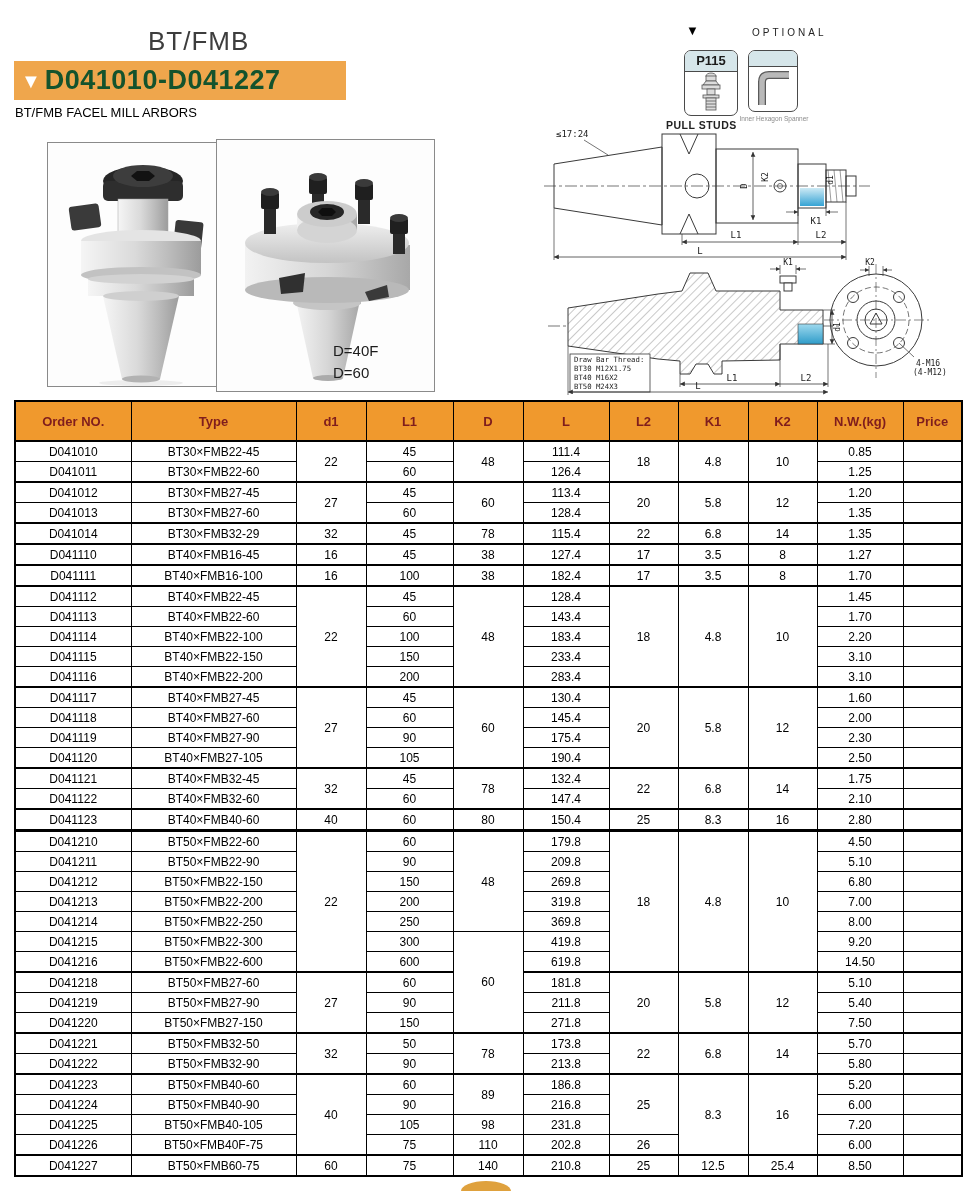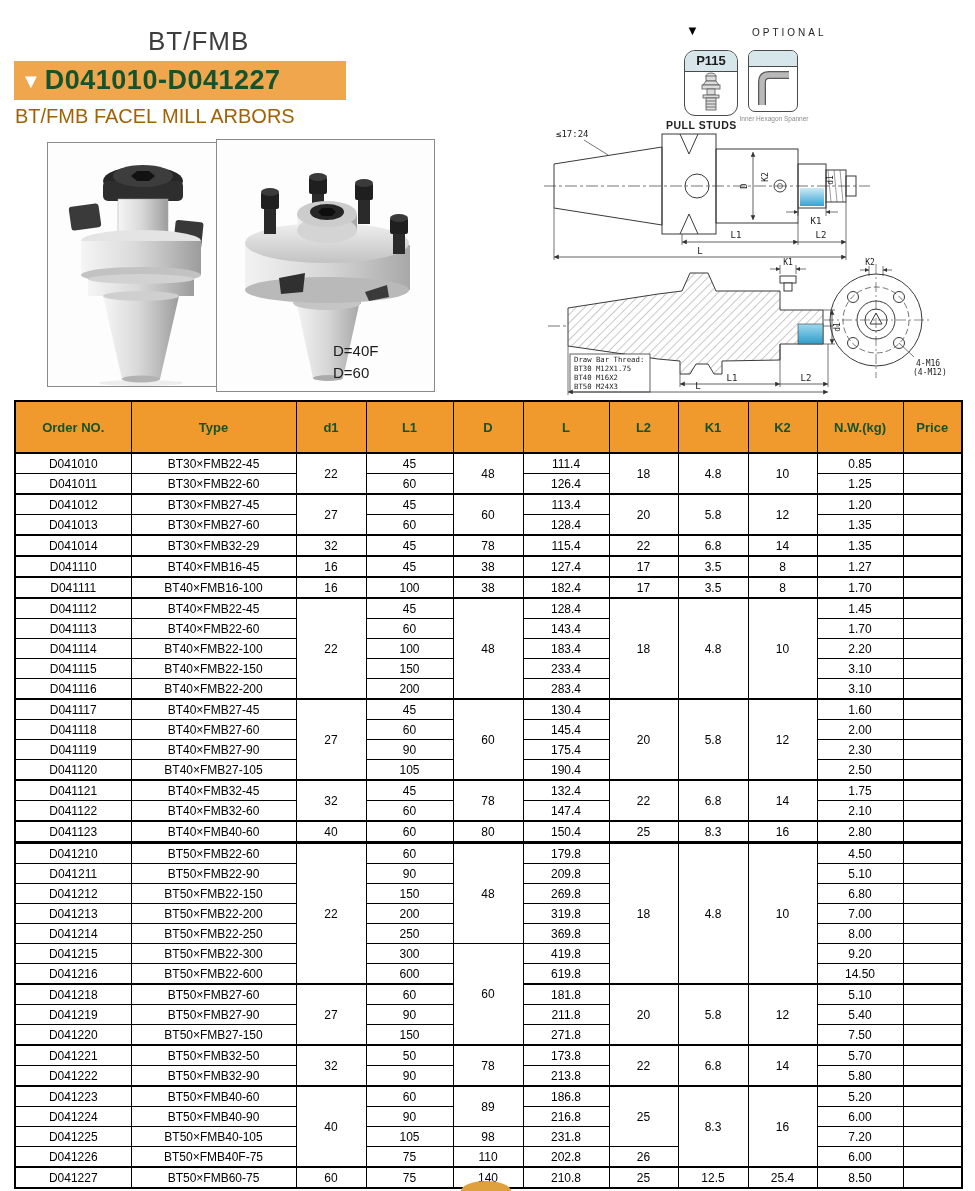--- a/index.html
+++ b/index.html
@@ -4,52 +4,52 @@
 <style>
   html,body { margin:0; padding:0; background:#e9e9e9; }
   .page { position:relative; width:975px; height:1191px; background:#ffffff;
           font-family:"Liberation Sans", sans-serif; overflow:hidden; margin:0 auto; }
 
   .title { position:absolute; left:148px; top:26px; font-size:26px; color:#3d3d3d; letter-spacing:1px;text-align:center; }
   .banner { position:absolute; left:14px; top:61px; width:332px; height:39px;
             display:flex; align-items:center; padding-left:7px; box-sizing:border-box; }
   .banner-arrow { color:#ffffff; font-size:20px; margin-right:4px; line-height:1; }
   .banner-text { color:#14532d; font-size:27px; font-weight:bold; letter-spacing:0.5px; }
-  .subtitle { position:absolute; left:15px; top:105px; font-size:20px; color:#a16207; }
+  .subtitle { position:absolute; left:15px; top:105px; font-size:13px; color:#000000; }
 
   .photo-box { position:absolute; border:1px solid #8a8a8a; background:#fdfdfd; }
   .photo1 { left:47px; top:142px; width:178px; height:243px; }
   .photo2 { left:216px; top:139px; width:217px; height:251px; }
   .photo-caption { position:absolute; left:116px; top:200px; font-size:15px; color:#1c1c1c; line-height:22px; }
 
   .opt-arrow { position:absolute; left:686px; top:23px; font-size:13px; color:#000; }
   .optional-label { position:absolute; left:752px; top:27px; font-size:10px; letter-spacing:3px; color:#222; }
   .opt-box { position:absolute; border:1.5px solid #4a4a4a; border-radius:7px; background:#fff; box-sizing:border-box; overflow:hidden; }
   .opt-box .head { height:20px; background:#d6e6ea; border-bottom:1px solid #4a4a4a;
                    text-align:center; font-weight:bold; font-size:13px; line-height:20px; color:#1a1a1a; }
-  .box-p115 { left:684px; top:50px; width:54px; height:66px;border-radius:11px; }
+  .box-p115 { left:684px; top:50px; width:54px; height:66px; }
   .box-spanner { left:748px; top:50px; width:50px; height:62px; }
   .box-spanner .head { height:15px; }
   .icon-slot { display:flex; justify-content:center; align-items:center; }
   .pull-studs-label { position:absolute; left:666px; top:119px; width:90px; 
                       font-size:10.5px; font-weight:bold; color:#222; letter-spacing:0.5px; }
   .spanner-label { position:absolute; left:738px; top:115px; width:72px; text-align:center;
                    font-size:6.5px; color:#8a8a8a; }
 
   .drawing { position:absolute; left:540px; }
   .drawing1 { top:124px; }
   .drawing2 { top:258px; }
   svg text.dim { font-family:"DejaVu Sans Mono", monospace; font-size:9px; fill:#1a1a1a; }
   svg text.dim-s { font-family:"DejaVu Sans Mono", monospace; font-size:8px; fill:#1a1a1a; }
   svg text.note { font-family:"DejaVu Sans Mono", monospace; font-size:7.3px; fill:#1a1a1a; }
 
   .spec-table { position:absolute; left:14px; top:400px; border-collapse:collapse; table-layout:fixed;
                 width:947px; border:2px solid #000; }
   .spec-table th { border:1px solid #000; border-bottom-width:2px; height:30px;
-                   font-size:13px; font-weight:bold; color:#14532d; padding:10px; }
+                   font-size:13px; font-weight:bold; color:#7f1d1d; padding:4px; }
   .spec-table td { border:1px solid #000; height:19px; text-align:center; vertical-align:middle;
                    font-size:12px; color:#000; padding:0; line-height:1; }
   .spec-table tr.bs td { border-top-width:2px; }
   .spec-table tr.major td { border-top-width:3px; }
 
   .page-dot { position:absolute; left:461px; top:1181px; width:50px; height:20px;
               border-radius:50%; background:#dfa13d; }
 </style>
 </head>
 <body>

